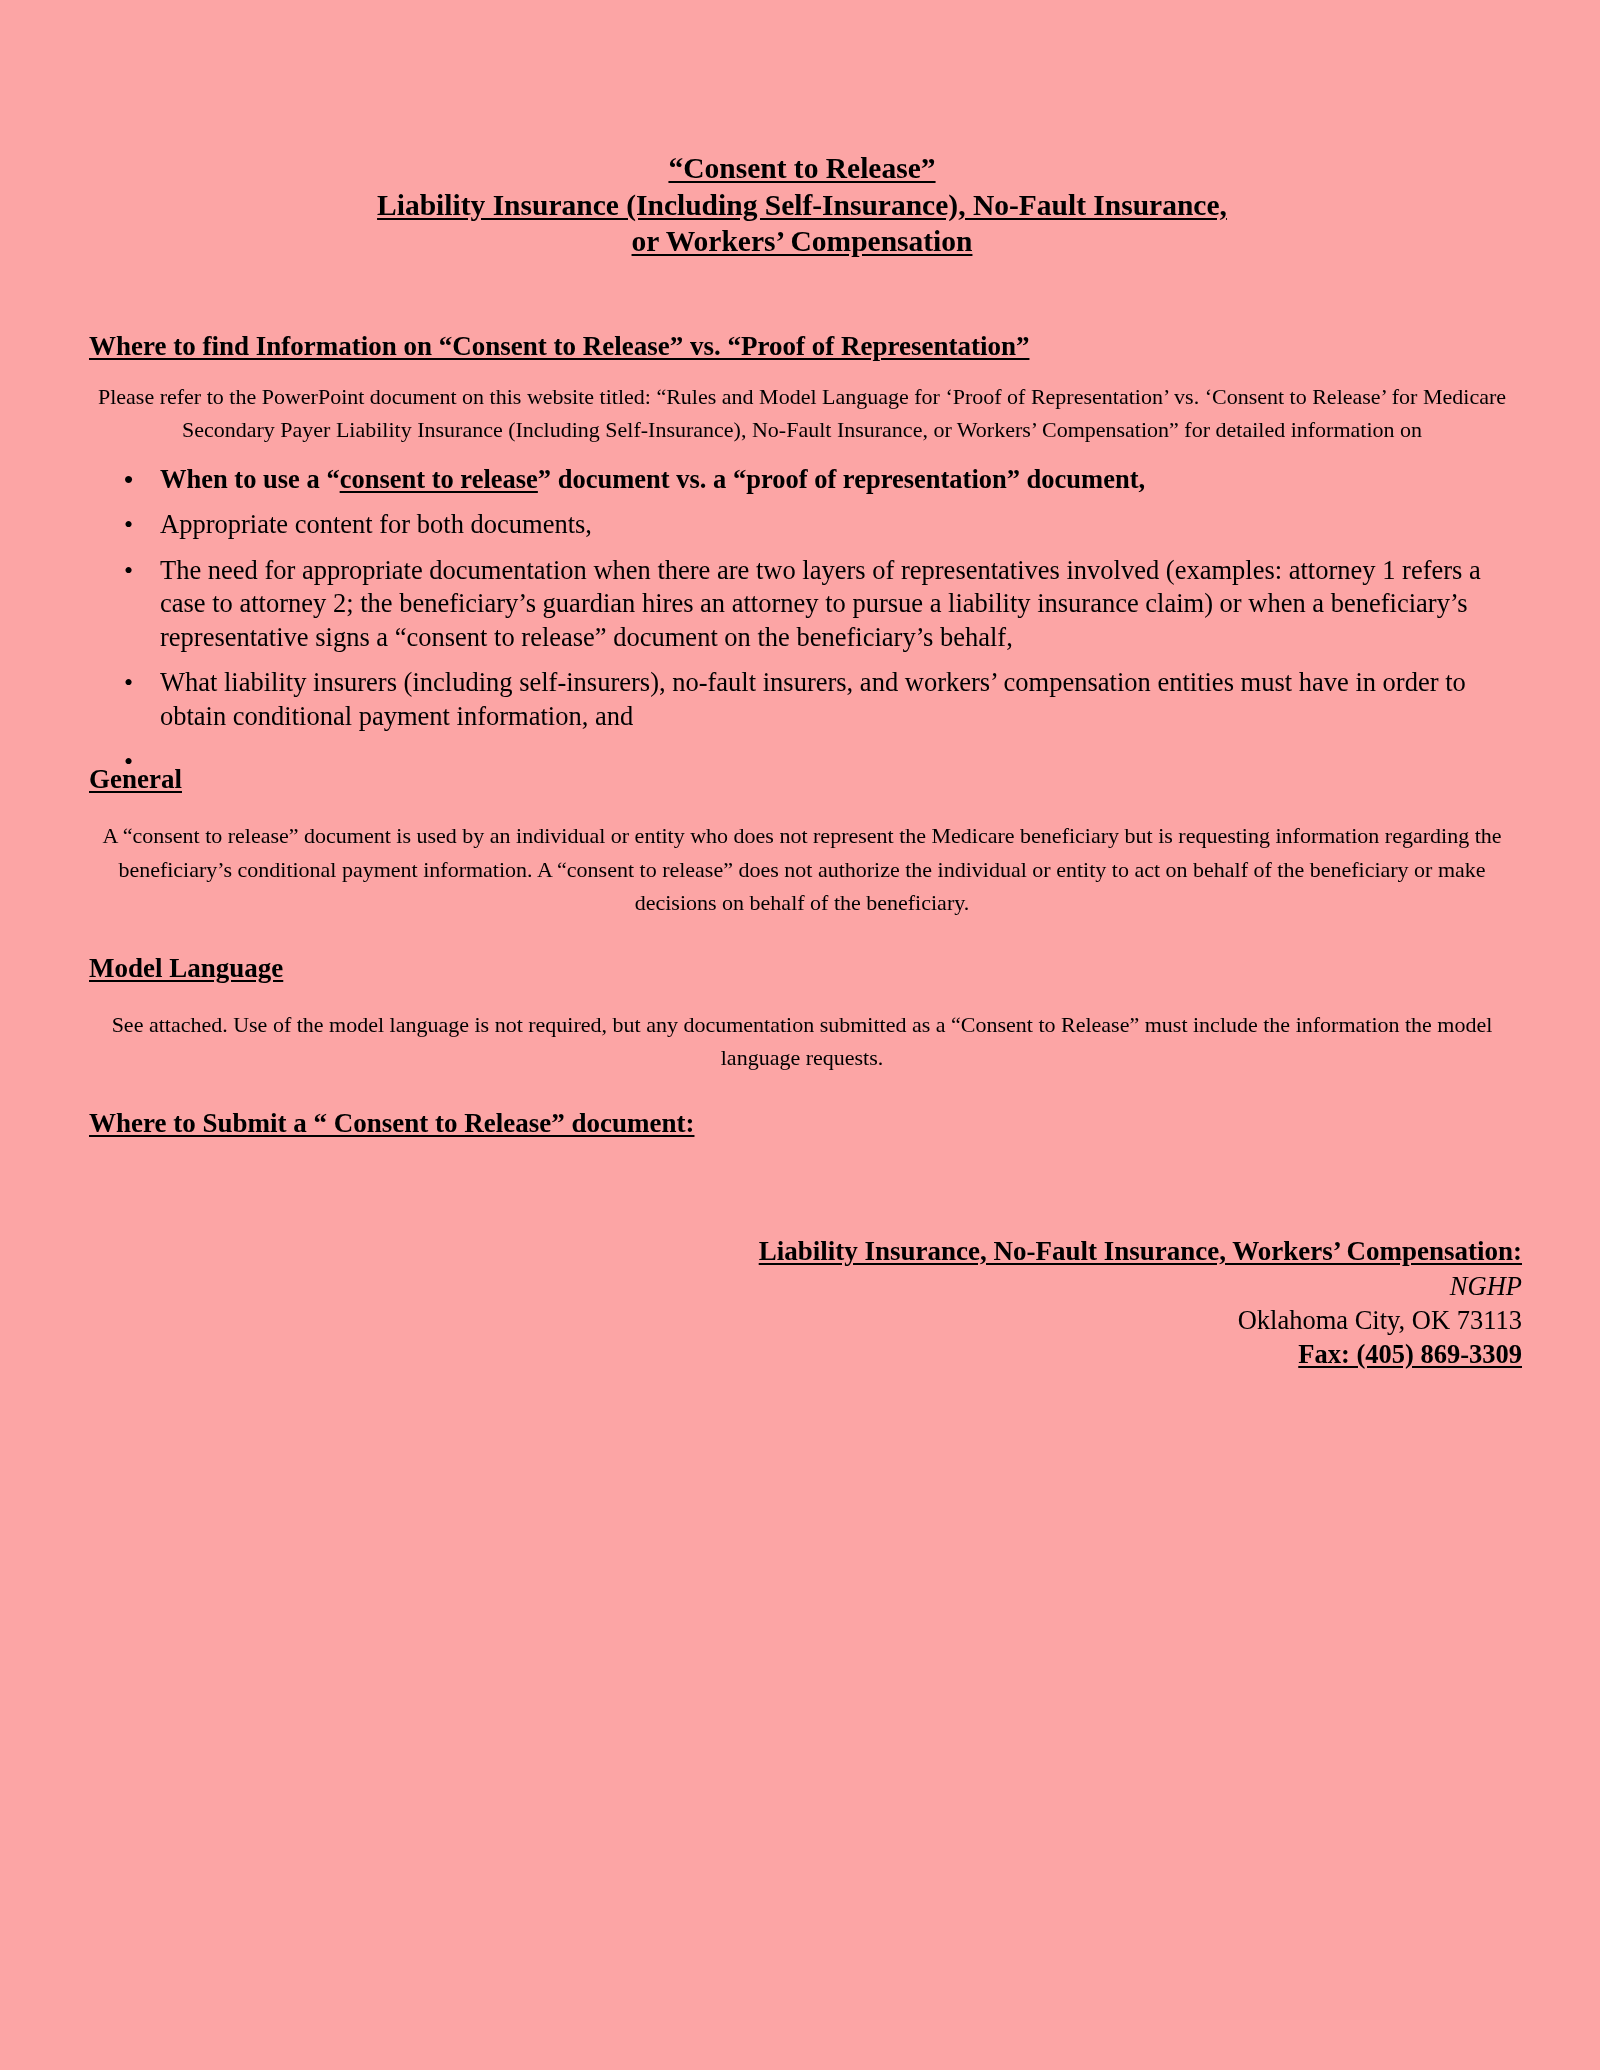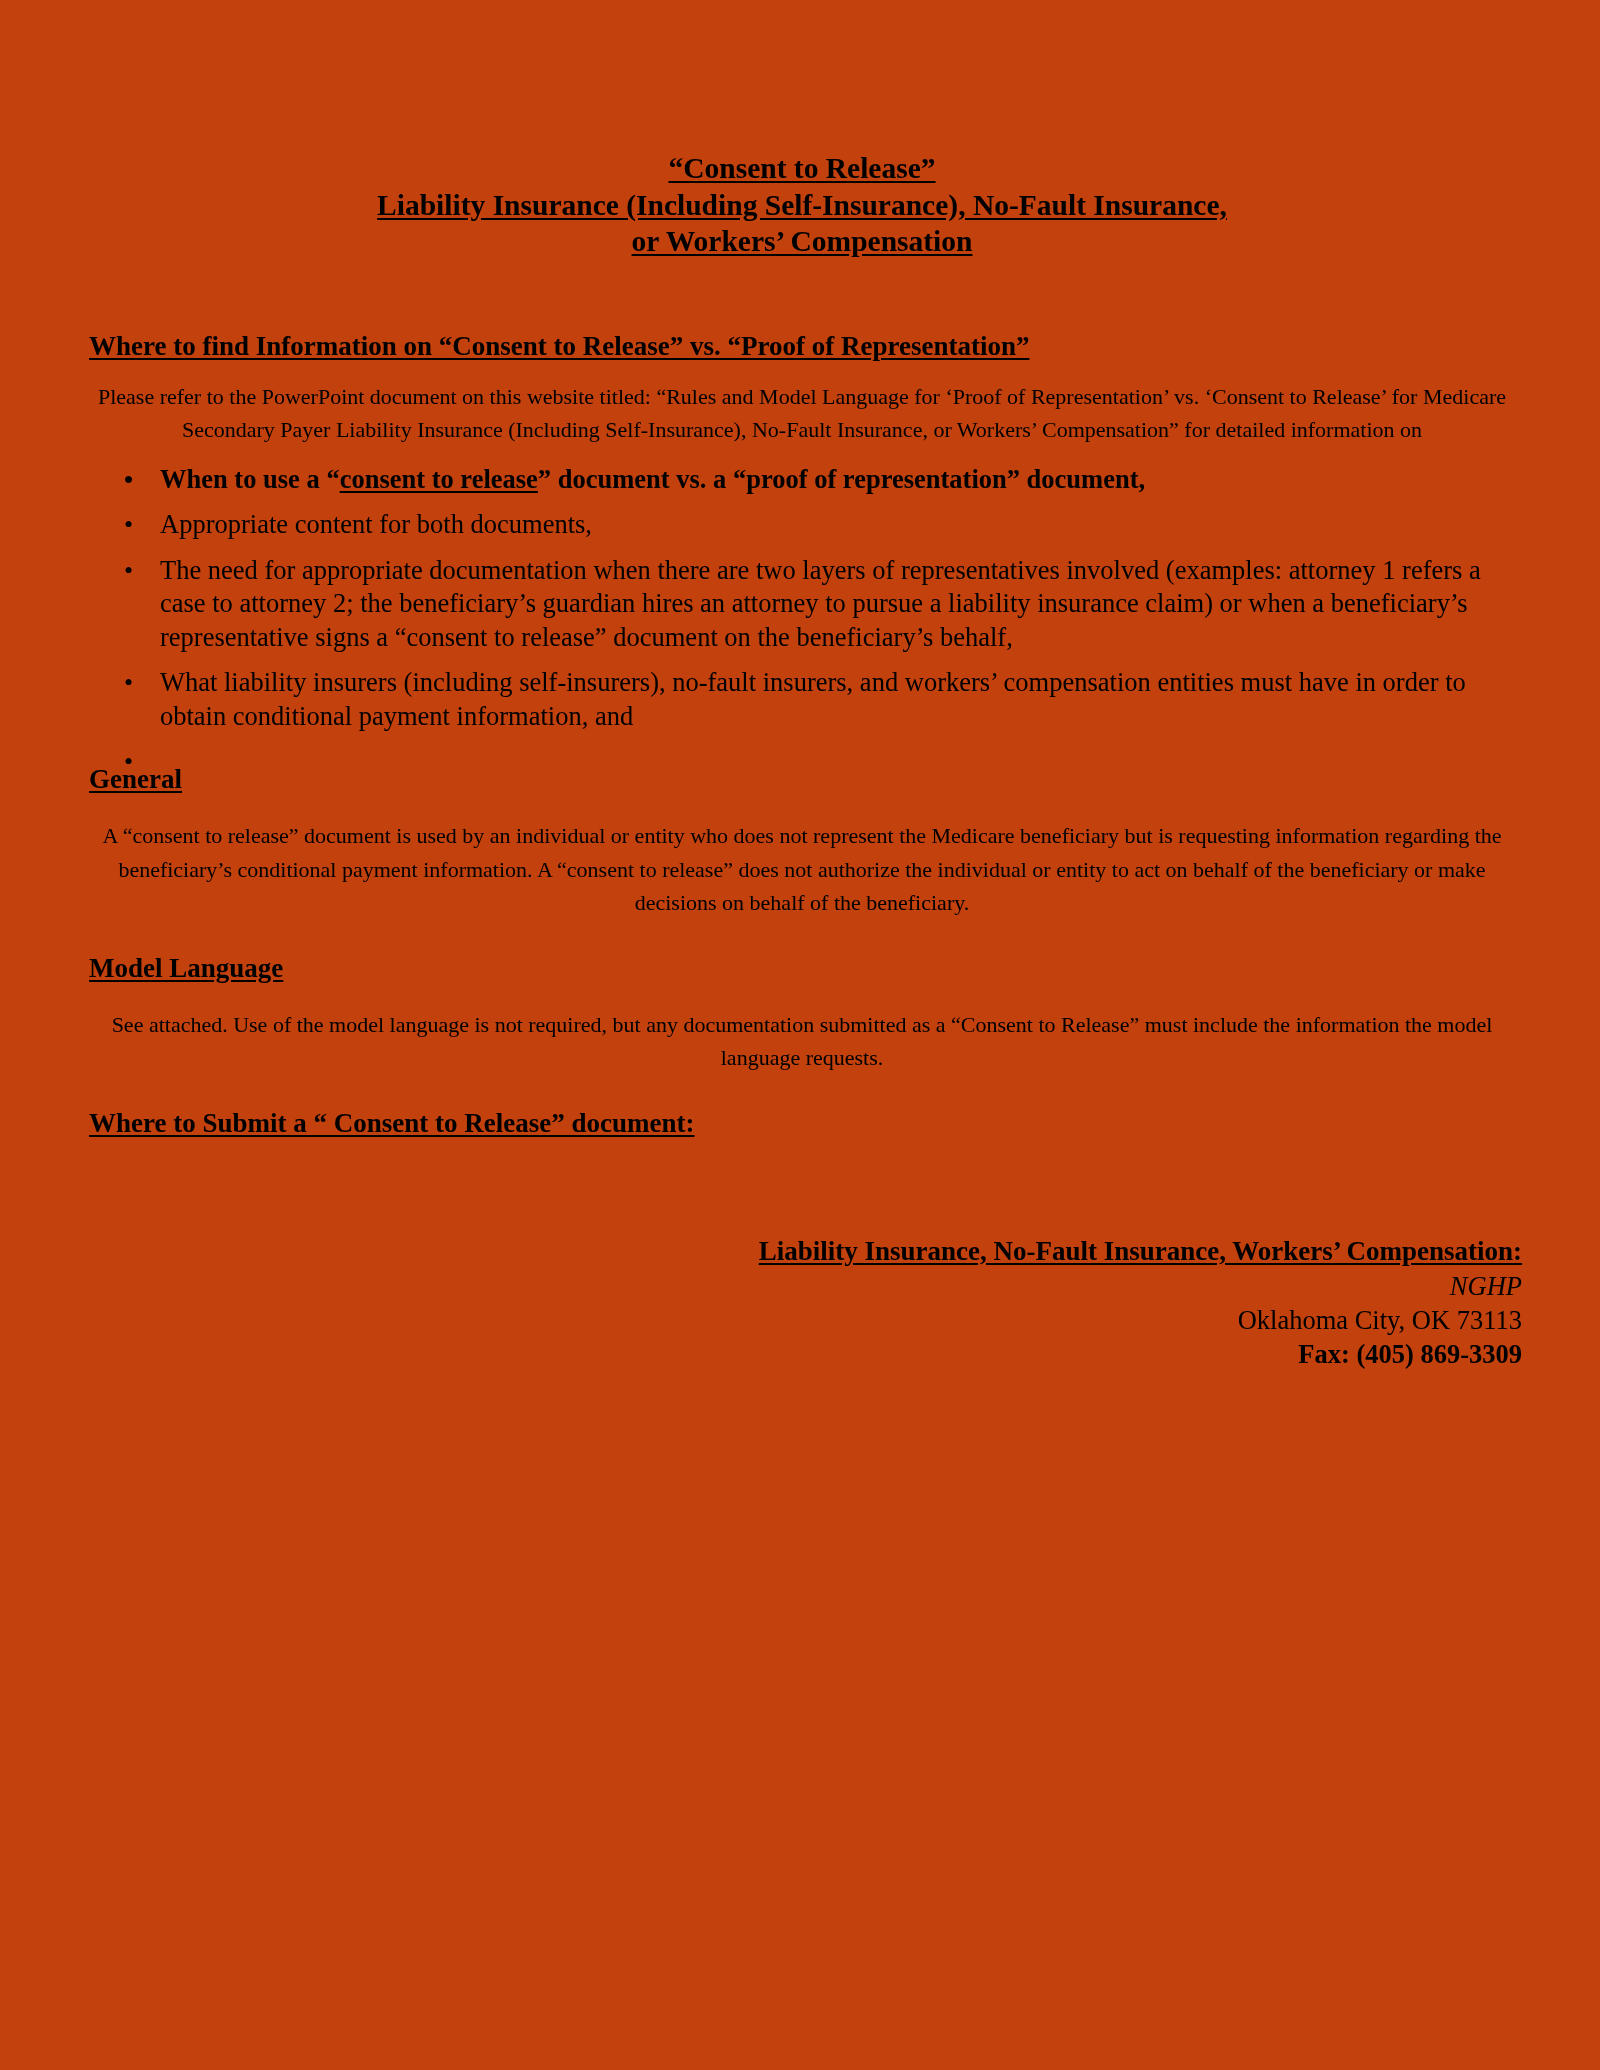--- a/index.html
+++ b/index.html
@@ -7,21 +7,21 @@
     padding: 0;
     background: #ffffff;
   }
   body {
     font-family: "Liberation Serif", "DejaVu Serif", serif;
     color: #000000;
   }
   .page {
     width: 1600px;
     height: 2070px;
-    background: #c2410c;
+    background: #fca5a5;
     position: relative;
     box-sizing: border-box;
     padding: 0;
     overflow: hidden;
   }
   .content {
     position: absolute;
     left: 82px;
     top: 150px;
     width: 1440px;
@@ -111,20 +111,21 @@
     font-size: 26.5px;
     line-height: 34px;
   }
   .address-block .addr-line.italic {
     font-style: italic;
   }
   .address-block .addr-line.fax {
     font-weight: bold;
   }
   .address-block .addr-line.fax span.u {
+    text-decoration: underline;
     text-underline-offset: 3px;
   }
 
   .sp-after-title { height: 62px; }
   .sp-sm { height: 10px; }
   .sp-md { height: 16px; }
   .sp-lg { height: 24px; }
   .sp-xl { height: 86px; }
 </style>
 </head>

